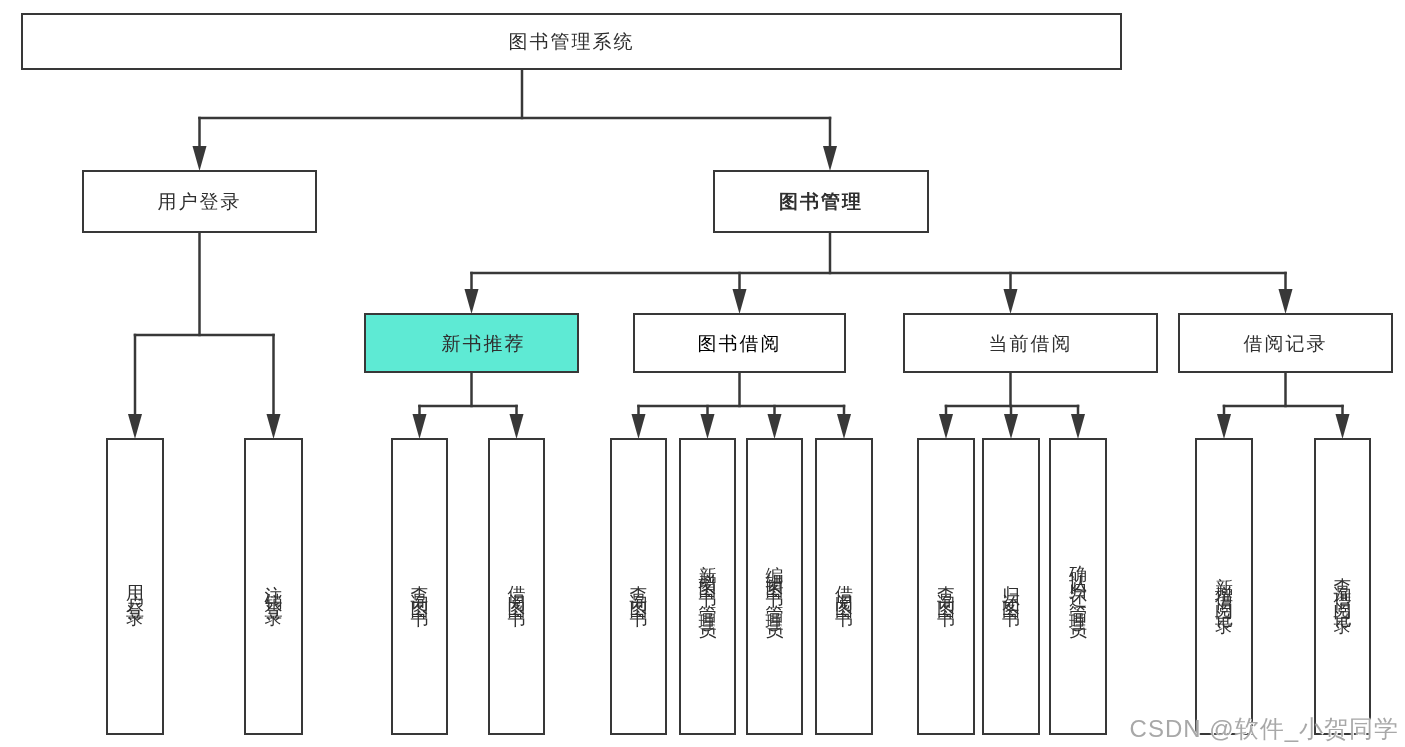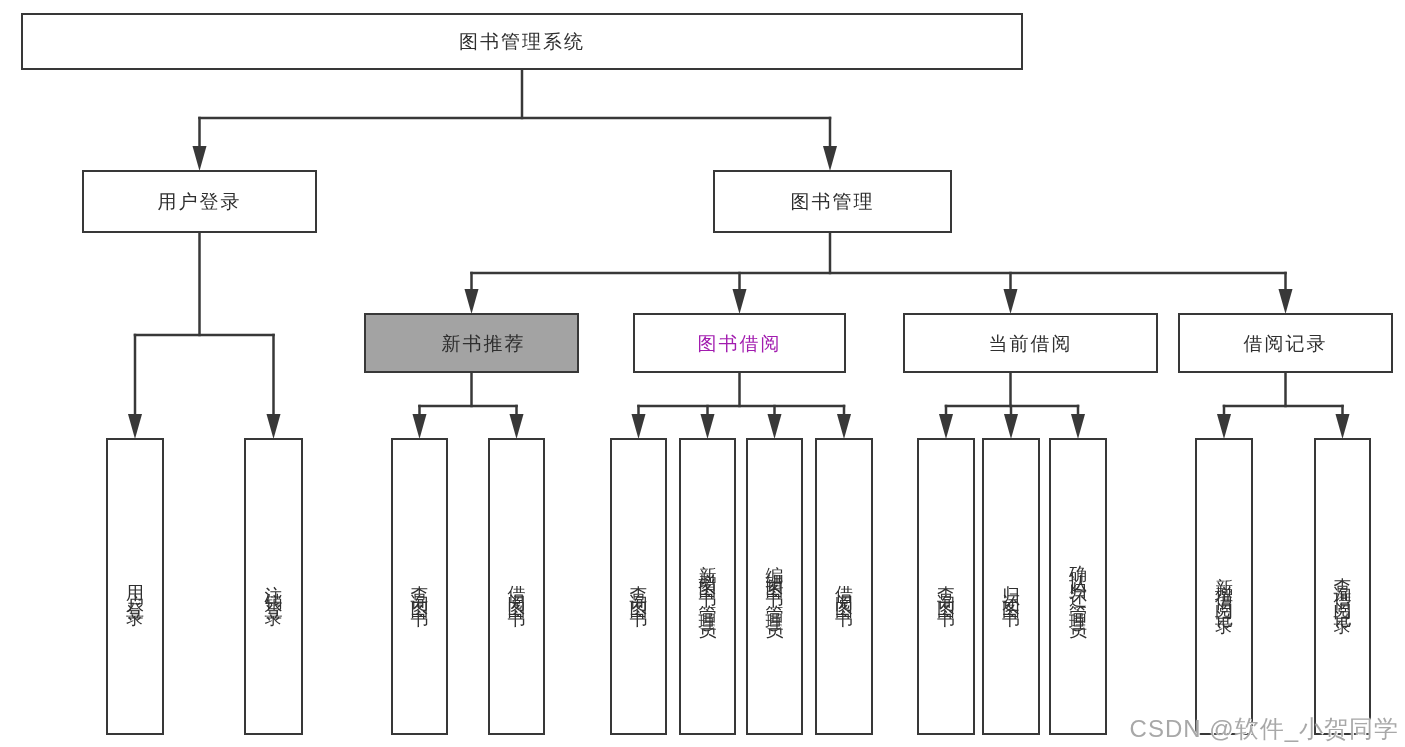--- a/index.html
+++ b/index.html
@@ -110,34 +110,34 @@
       <line x1="1078" y1="406" x2="1078" y2="420" stroke="#383838" stroke-width="2.5" stroke-linecap="square"></line>
       <polygon points="1071,414 1085,414 1078,439" fill="#383838"></polygon>
       <line x1="1285.5" y1="373" x2="1285.5" y2="406" stroke="#383838" stroke-width="2.5" stroke-linecap="square"></line>
       <line x1="1224" y1="406" x2="1342.5" y2="406" stroke="#383838" stroke-width="2.5" stroke-linecap="square"></line>
       <line x1="1224" y1="406" x2="1224" y2="420" stroke="#383838" stroke-width="2.5" stroke-linecap="square"></line>
       <polygon points="1217,414 1231,414 1224,439" fill="#383838"></polygon>
       <line x1="1342.5" y1="406" x2="1342.5" y2="420" stroke="#383838" stroke-width="2.5" stroke-linecap="square"></line>
       <polygon points="1335.5,414 1349.5,414 1342.5,439" fill="#383838"></polygon>
     </svg>
   <div id="watermark">CSDN @软件_小贺同学</div>
-<div class="node" style="left: 21px; top: 13px; width: 1002px; height: 57px; border-color: rgb(56, 56, 56); background: rgb(255, 255, 255);">
+<div class="node" style="left: 21px; top: 13px; width: 1101px; height: 57px; border-color: rgb(56, 56, 56); background: rgb(255, 255, 255);">
       <span class="lbl" style="color: rgb(47, 47, 47);">图书管理系统</span>
     </div>
     <div class="node" style="left: 82px; top: 170px; width: 235px; height: 63px; border-color: rgb(56, 56, 56); background: rgb(255, 255, 255);">
       <span class="lbl" style="color: rgb(47, 47, 47);">用户登录</span>
     </div>
-    <div class="node" style="left: 713px; top: 170px; width: 239px; height: 63px; border-color: rgb(56, 56, 56); background: rgb(255, 255, 255);">
+    <div class="node" style="left: 713px; top: 170px; width: 216px; height: 63px; border-color: rgb(56, 56, 56); background: rgb(255, 255, 255); font-weight: bold;">
       <span class="lbl" style="color: rgb(47, 47, 47);">图书管理</span>
     </div>
-    <div class="node" style="left: 364px; top: 313px; width: 215px; height: 60px; border-color: rgb(56, 56, 56); background: #a3a3a3; padding-left: 24px;">
+    <div class="node" style="left: 364px; top: 313px; width: 215px; height: 60px; border-color: rgb(56, 56, 56); background: #5eead4; padding-left: 24px;">
       <span class="lbl" style="color: rgb(47, 47, 47);">新书推荐</span>
     </div>
     <div class="node" style="left: 633px; top: 313px; width: 213px; height: 60px; border-color: rgb(56, 56, 56); background: rgb(255, 255, 255);">
-      <span class="lbl" style="color: #a21caf;">图书借阅</span>
+      <span class="lbl" style="color: #000000;">图书借阅</span>
     </div>
     <div class="node" style="left: 903px; top: 313px; width: 255px; height: 60px; border-color: rgb(56, 56, 56); background: rgb(255, 255, 255);">
       <span class="lbl" style="color: rgb(47, 47, 47);">当前借阅</span>
     </div>
     <div class="node" style="left: 1178px; top: 313px; width: 215px; height: 60px; border-color: rgb(56, 56, 56); background: rgb(255, 255, 255);">
       <span class="lbl" style="color: rgb(47, 47, 47);">借阅记录</span>
     </div>
     <div class="node vert" style="left: 106px; top: 438px; width: 58px; height: 297px; border-color: rgb(56, 56, 56); background: rgb(255, 255, 255);">
       <span class="lbl" style="color: rgb(47, 47, 47);">用户登录</span>
     </div>

